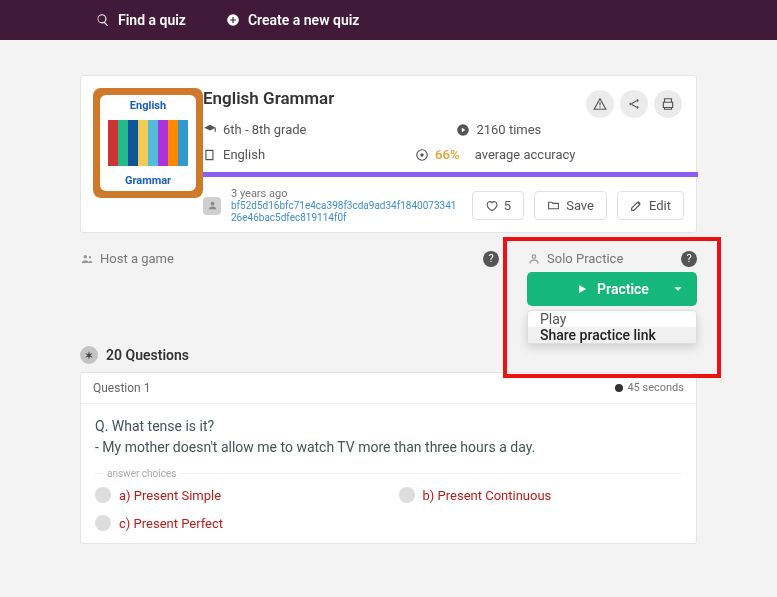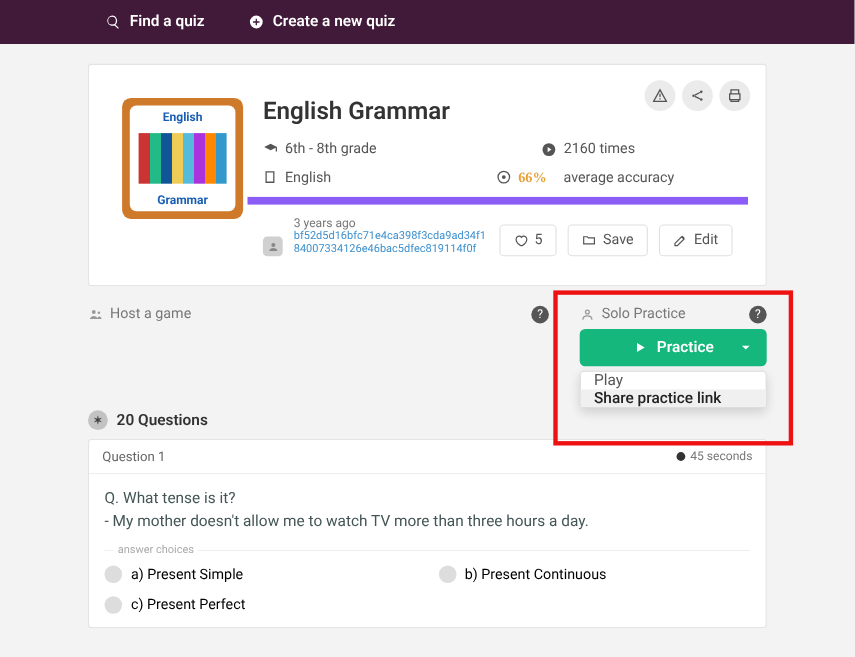--- a/index.html
+++ b/index.html
@@ -2,34 +2,34 @@
 <html><head>
 <meta charset="utf-8">
 <style>
   * { box-sizing: border-box; font-family: -apple-system, BlinkMacSystemFont, "Segoe UI", Roboto, Arial, sans-serif; }
   body { margin: 0; background: #f3f3f3; width: 777px; height: 597px; overflow: hidden; color:#444;}
   .topbar { background: #411a3a; height: 40px; display: flex; align-items: center; padding-left: 96px; gap: 40px;}
   .topbar a { color: #fff; font-size: 14px; text-decoration: none; display: inline-flex; align-items: center; gap:8px; font-weight:600;}
   .topbar svg { width:14px; height:14px; fill:#fff;}
   .wrap { padding: 18px 80px 0 80px; }
   .card { background:#fff; border:1px solid #e4e4e4; border-radius:3px; }
-  .hero { padding:30px; display:flex; gap:18px; position:relative;}
+  .hero { padding:12px; display:flex; position:relative;margin-top:17px;}
   .thumb { width:110px; height:110px; border-radius:8px; background:#cf7a2a; display:flex; align-items:center; justify-content:center; font-weight:bold; color:#1a5fb4; font-size:11px; text-align:center; flex-direction:column; position:relative;}
   .thumb .inner { background:#fff; width:96px; height:96px; border-radius:6px; display:flex; flex-direction:column; justify-content:space-between; align-items:center; padding:4px 0;}
   .thumb .shelf { width:80px; height:46px; background:linear-gradient(90deg,#c33 0 10px,#2b8 10px 20px,#159 20px 30px,#ec5 30px 40px,#5bd 40px 50px,#a3d 50px 60px,#f80 60px 70px,#39c 70px 80px);}
   .herobody { flex:1;}
-  h1.title { margin:0 0 14px 0; font-size:22px; font-weight:600; color:#333;}
+  h1.title { margin:0 0 14px 0; font-size:17px; font-weight:600; color:#333;}
   .meta-row { display:flex; gap:150px; margin-bottom:10px; font-size:13px; color:#555;}
   .meta-item { display:inline-flex; align-items:center; gap:6px;}
   .meta-item svg {width:14px; height:14px; fill:#555;}
-  .accuracy .pct { color:#e8a33d; font-weight:600;font-family:Liberation Serif, serif;}
+  .accuracy .pct { color:#e8a33d; font-weight:600;}
   .icon-actions { position:absolute; right:14px; top:14px; display:flex; gap:6px;}
   .circ { width:28px; height:28px; border-radius:50%; background:#ebebeb; display:flex; align-items:center; justify-content:center; cursor:pointer;}
   .circ svg { width:14px; height:14px; fill:#555;}
-  .subrow { border-top:7px solid #8b5cf6; margin:8px -14px -14px -14px; padding:10px 14px; display:flex; align-items:flex-end; gap:10px; font-size:11px;}
+  .subrow { border-top:5px solid #8b5cf6; margin:8px -14px -14px -14px; padding:10px 14px; display:flex; align-items:center; gap:10px; font-size:11px;}
   .avatar { width:18px; height:18px; border-radius:4px; background:#d0d0d0; display:flex; align-items:center; justify-content:center;}
   .avatar svg{width:11px;height:11px;fill:#888;}
   .age-id { flex:1; line-height:1.2;}
   .age { color:#777;}
   .hash { color:#3c8fcd; font-size:10px; word-break:break-all; cursor:pointer;}
   .pill { border:1px solid #e0e0e0; border-radius:4px; padding:6px 12px; font-size:13px; color:#555; background:#fff; display:inline-flex; align-items:center; gap:6px; cursor:pointer;}
   .pill svg{width:13px;height:13px;fill:#555;}
 
   .row2 { display:flex; gap:28px; margin-top:18px; position:relative;}
   .host { flex:1;}
@@ -53,21 +53,21 @@
 
   .q1 .sub { border-bottom:1px solid #eee; padding:8px 12px; font-size:12px; color:#666; position:relative;}
   .q1 .time { float:right;color:#777;font-size:11px;display:inline-flex;align-items:center;gap:4px;}
   .q1 .time .b{width:8px;height:8px;border-radius:50%;background:#333;display:inline-block;}
   .q1 .body { padding:12px 14px;}
   .stem { font-size:14px; color:#455; line-height:1.5;}
   .ans-label { font-size:10px; color:#aaa; margin:10px 0 8px 0; display:flex; align-items:center; gap:4px;}
   .ans-label::before,.ans-label::after{content:"";height:1px;background:#eee;}
   .ans-label::before{width:8px;}
   .ans-label::after{flex:1;}
-  .choices { display:grid; grid-template-columns:1fr 1fr; gap:12px 20px; font-size:13px; color:#000000;}
+  .choices { display:grid; grid-template-columns:1fr 1fr; gap:12px 20px; font-size:13px; color:#b91c1c;}
   .choice { display:flex; align-items:center; gap:8px;}
   .radio { width:16px;height:16px;border-radius:50%;background:#ddd;}
 </style>
 </head>
 <body>
 
 <div class="topbar">
   <a href="#">
     <svg viewBox="0 0 24 24">
         <path d="M10 2a8 8 0 015.3 13.9l5.4 5.4-1.4 1.4-5.4-5.4A8 8 0 1110 2zm0 2a6 6 0 100 12 6 6 0 000-12z"></path>

